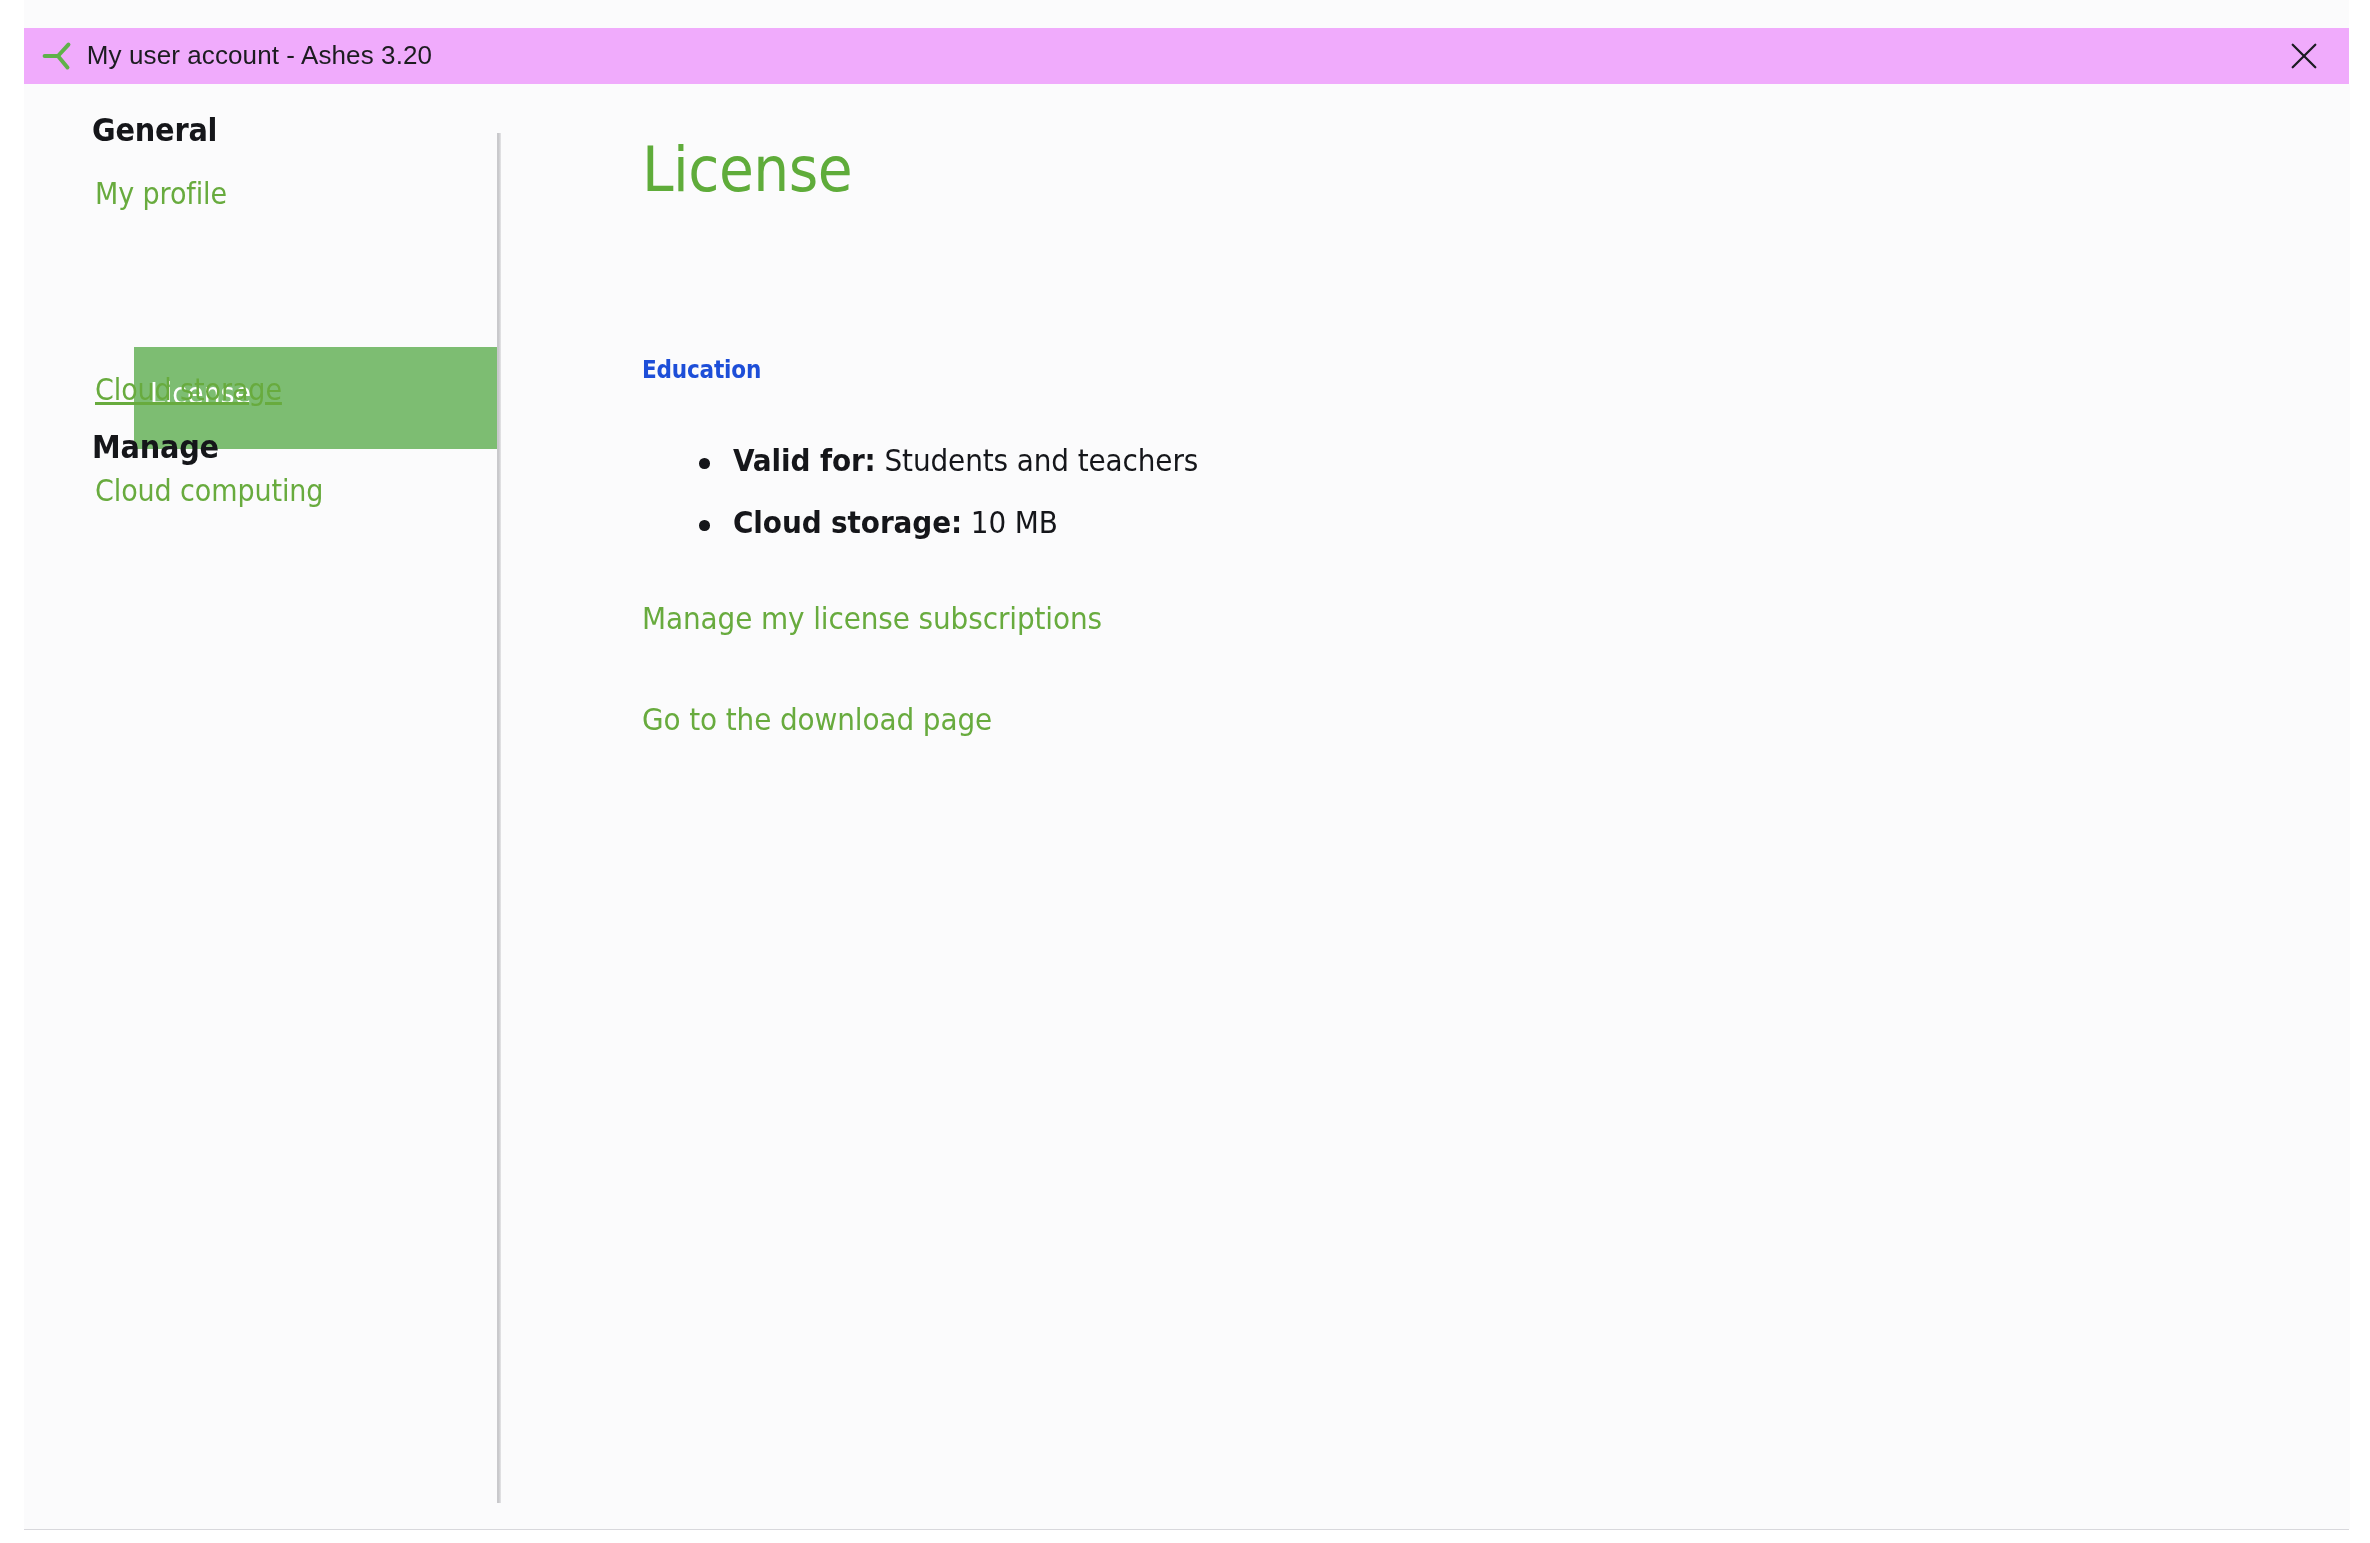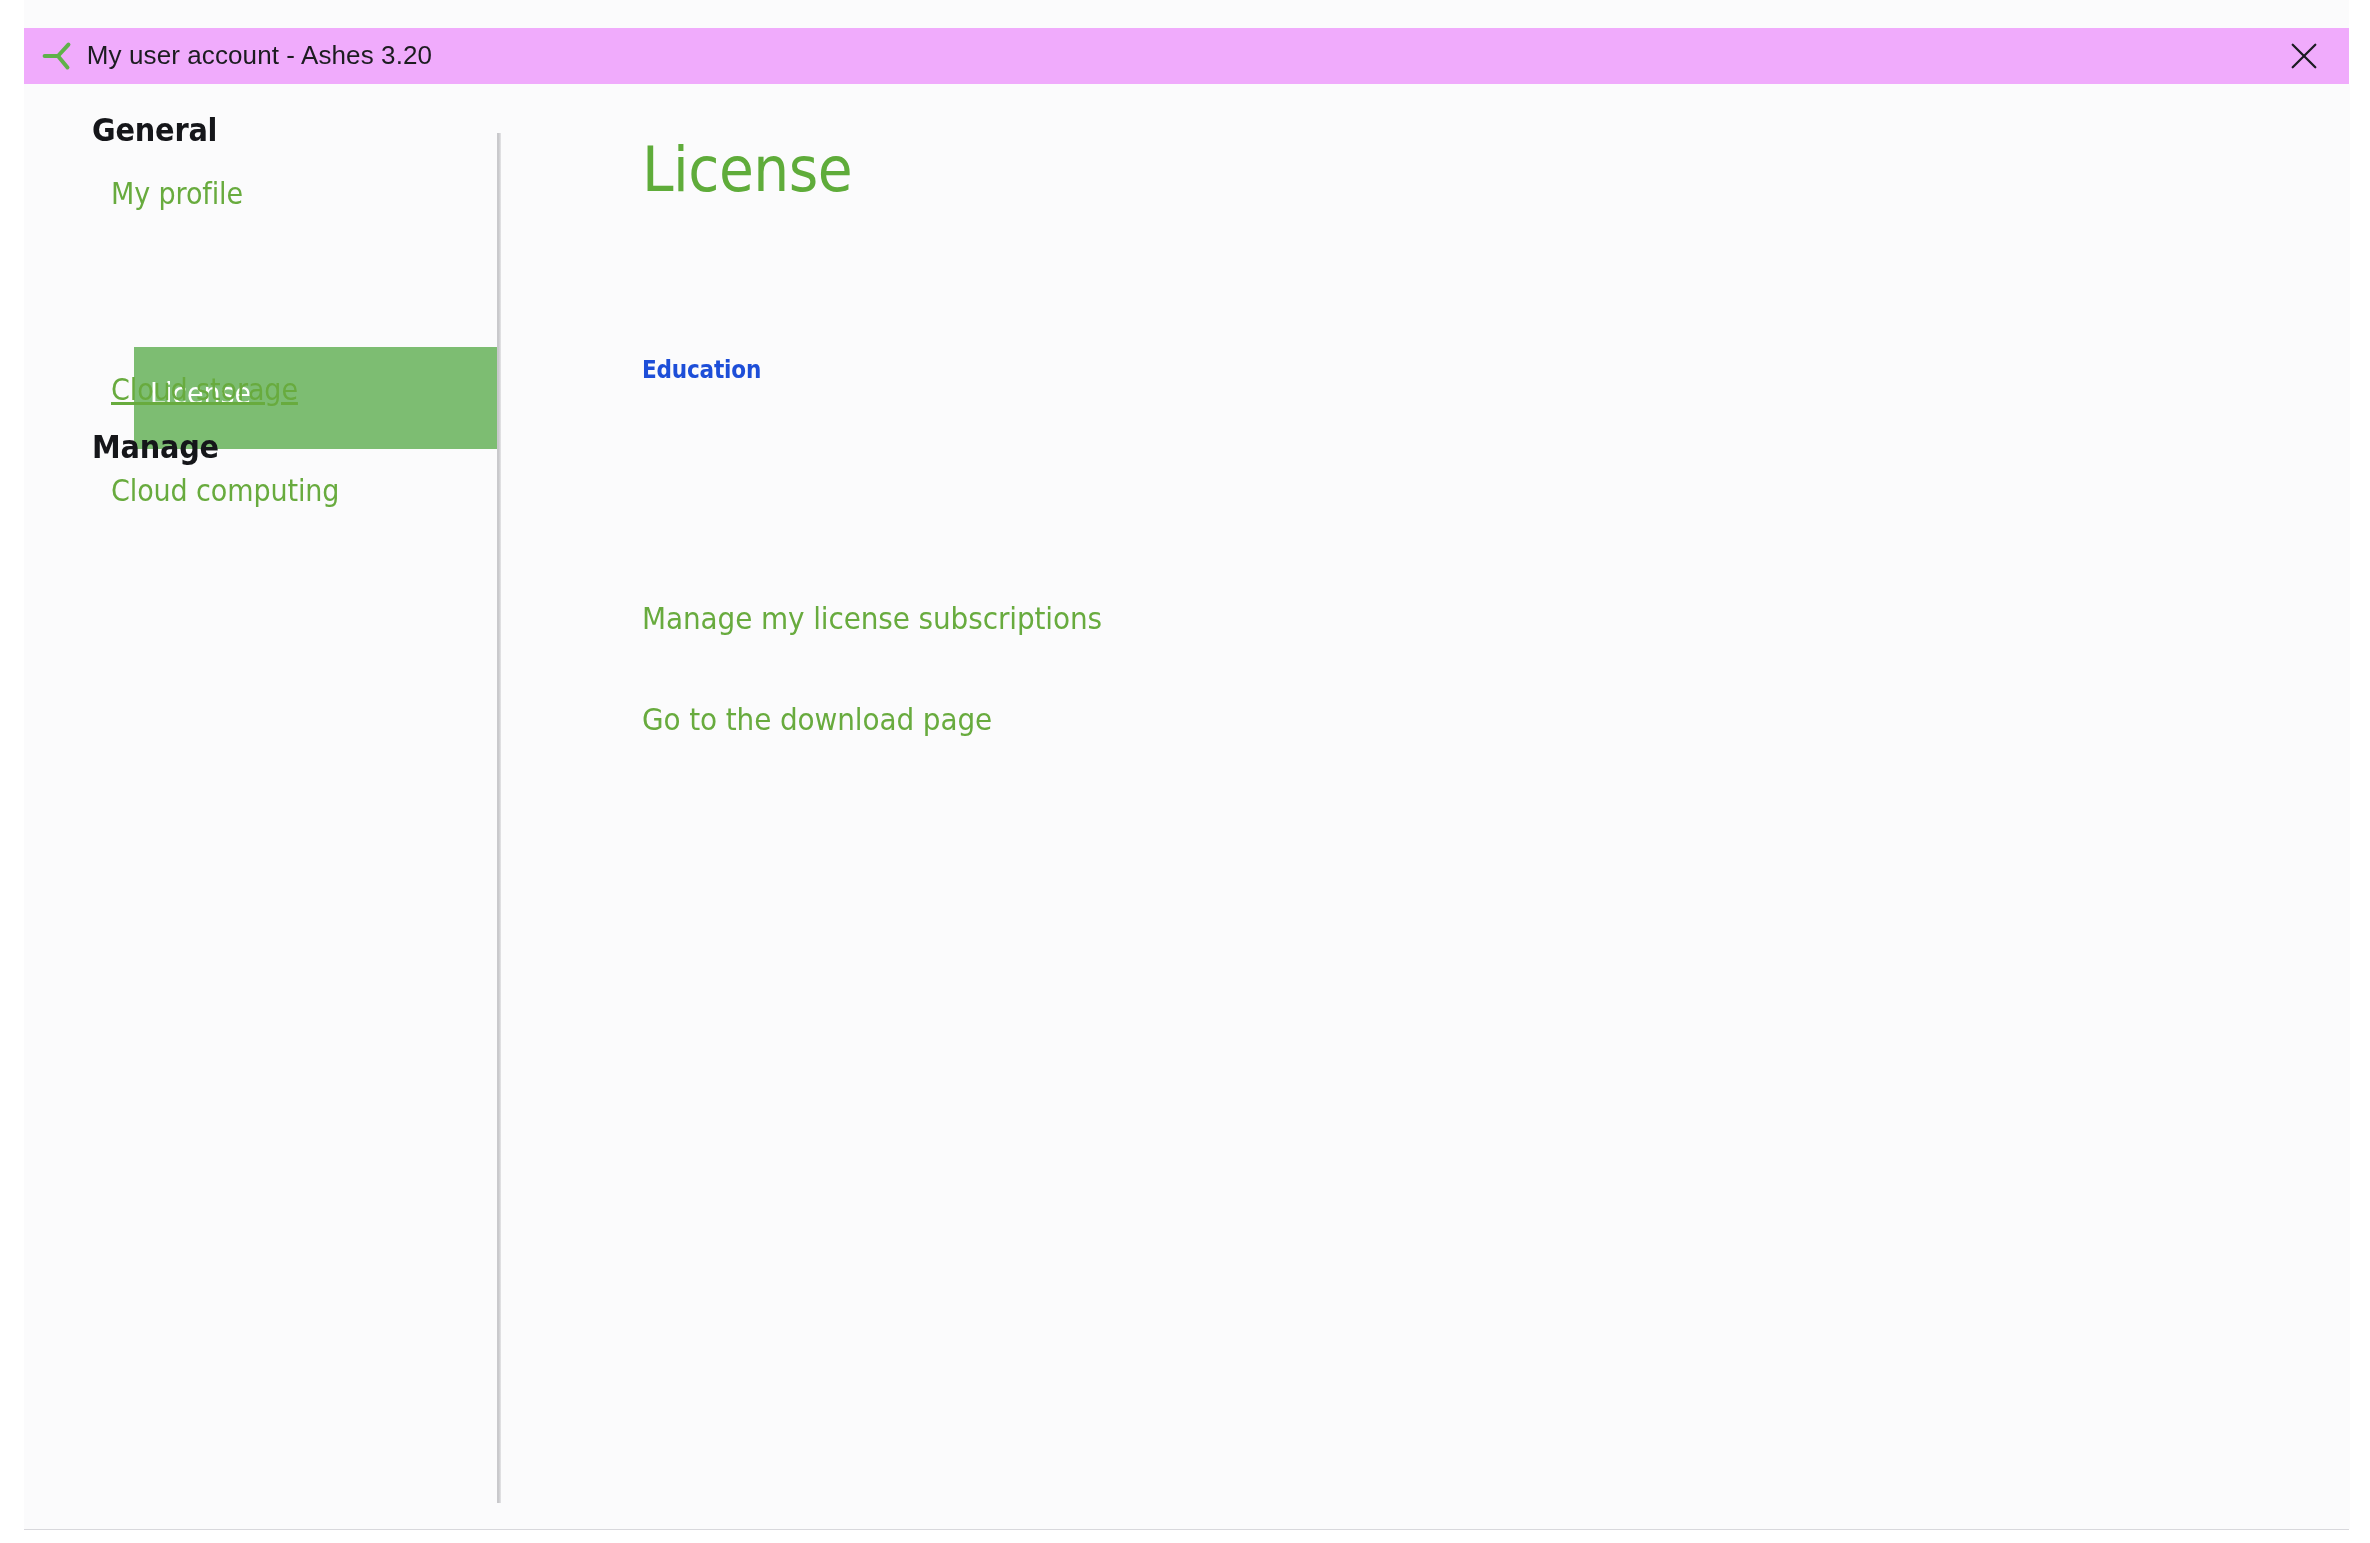--- a/index.html
+++ b/index.html
@@ -120,21 +120,20 @@
   .sidebar-link {
     position: absolute;
     left: 71px;
     font-family: "DejaVu Sans Condensed", "Liberation Sans Narrow", "Liberation Sans", sans-serif;
     font-size: 30px;
     font-weight: 400;
     color: #68ab3e;
     white-space: nowrap;
     cursor: pointer;
     letter-spacing: -0.1px;
-    margin-left: 16px;
   }
   #item-my-profile      { top: 92px; }
   #item-cloud-storage   { top: 288px; text-decoration: underline; }
   #item-cloud-computing { top: 389px; }
 
   
   #item-license {
     position: absolute;
     left: 110px;
     top: 263px;
@@ -282,20 +281,28 @@
 
       <div id="sidebar-divider"></div>
     </nav>
 
     <main id="main-panel">
 
       <h1 id="page-title">License</h1>
 
       <h2 id="license-type-heading">Education</h2>
 
+      <ul id="license-facts">
+        <li>
+          <span class="fact-label">Valid for:</span><span> </span><span class="fact-value">Students and teachers</span>
+        </li>
+        <li>
+          <span class="fact-label">Cloud storage:</span><span> </span><span class="fact-value">10 MB</span>
+        </li>
+      </ul>
 
       <a class="content-link" id="link-manage-subscriptions">Manage my license subscriptions</a>
 
       <a class="content-link" id="link-download-page">Go to the download page</a>
 
 
     </main>
   </div>
 </div>
 

